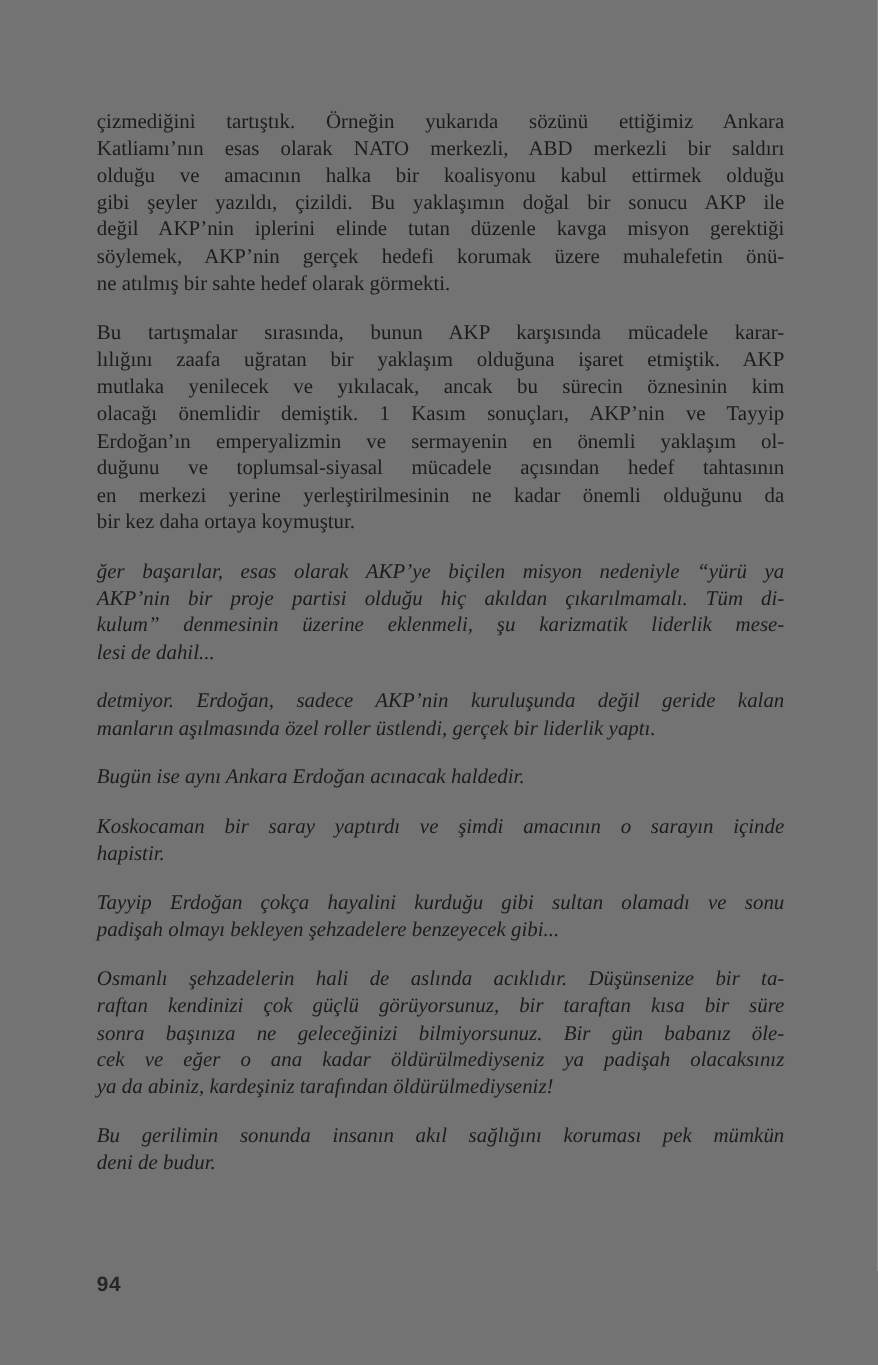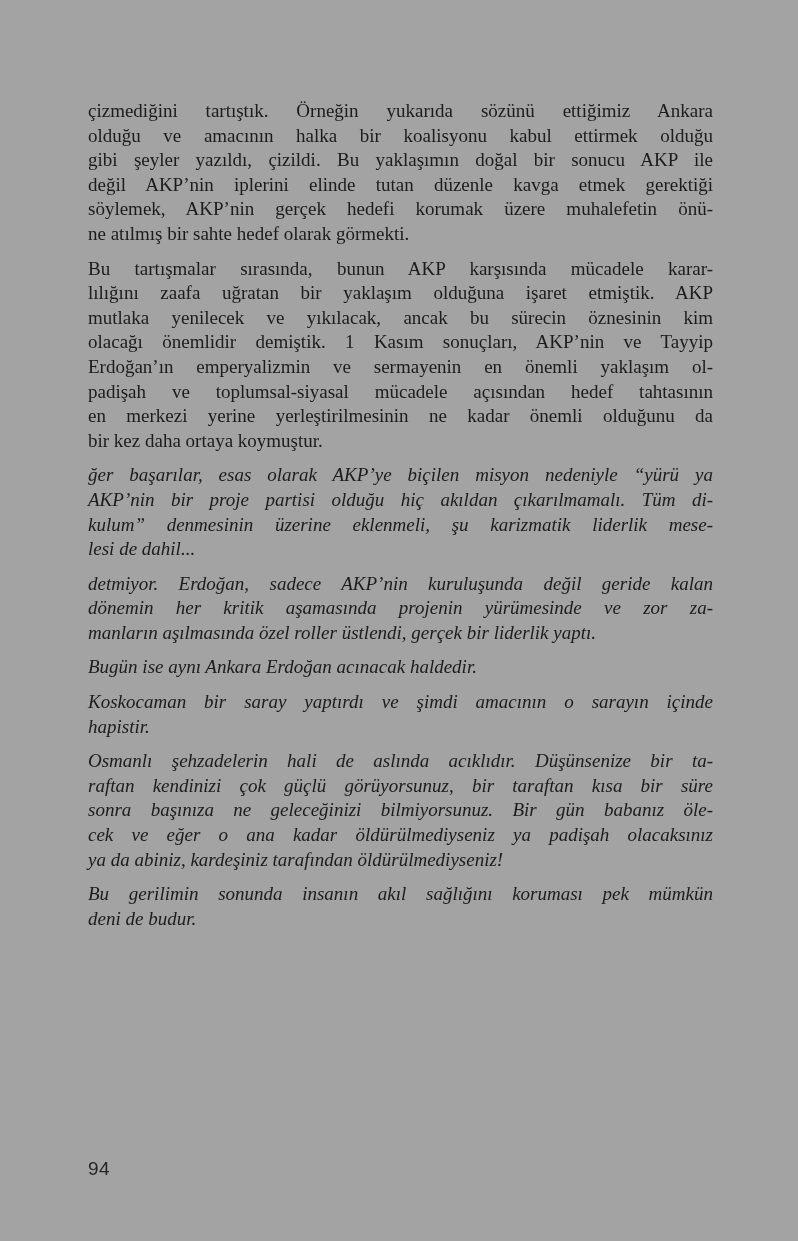--- a/index.html
+++ b/index.html
@@ -12,100 +12,104 @@
     height: 1241px;
     overflow: hidden;
     position: relative;
     font-family: "Liberation Serif", serif;
   }
   .page {
     position: absolute;
     left: 0; top: 0;
     width: 798px;
     height: 1241px;
-    background: #a3a3a3;
+    background: #737373;
   }
   .text-block {
     position: absolute;
     left: 88px;
     top: 99px;
     width: 625px;
     color: #1c1c1b;
     font-size: 19px;
     line-height: 24.6px;
   }
   .para {
     margin: 0;
     padding: 0;
   }
   .para + .para {
-    margin-top: 10px;
+    margin-top: 20px;
   }
   .para.italic {
     font-style: italic;
   }
   .line {
     text-align: justify;
     text-align-last: justify;
     white-space: normal;
   }
   .line.last {
     text-align-last: left;
   }
   .page-number {
     position: absolute;
     left: 88px;
     top: 1158px;
     font-family: "Liberation Sans", sans-serif;
-    font-weight: normal;
+    font-weight: bold;
     font-size: 19px;
     color: #262626;
     letter-spacing: 0.5px;
   }
 </style>
 </head>
 <body>
 
 <div class="page">
   <div class="text-block">
       <div class="para regular">
         <div class="line">çizmediğini tartıştık. Örneğin yukarıda sözünü ettiğimiz Ankara</div>
+        <div class="line">Katliamı’nın esas olarak NATO merkezli, ABD merkezli bir saldırı</div>
         <div class="line">olduğu ve amacının halka bir koalisyonu kabul ettirmek olduğu</div>
         <div class="line">gibi şeyler yazıldı, çizildi. Bu yaklaşımın doğal bir sonucu AKP ile</div>
-        <div class="line">değil AKP’nin iplerini elinde tutan düzenle kavga etmek gerektiği</div>
+        <div class="line">değil AKP’nin iplerini elinde tutan düzenle kavga misyon gerektiği</div>
         <div class="line">söylemek, AKP’nin gerçek hedefi korumak üzere muhalefetin önü-</div>
         <div class="line last">ne atılmış bir sahte hedef olarak görmekti.</div>
       </div>
       <div class="para regular">
         <div class="line">Bu tartışmalar sırasında, bunun AKP karşısında mücadele karar-</div>
         <div class="line">lılığını zaafa uğratan bir yaklaşım olduğuna işaret etmiştik. AKP</div>
         <div class="line">mutlaka yenilecek ve yıkılacak, ancak bu sürecin öznesinin kim</div>
         <div class="line">olacağı önemlidir demiştik. 1 Kasım sonuçları, AKP’nin ve Tayyip</div>
         <div class="line">Erdoğan’ın emperyalizmin ve sermayenin en önemli yaklaşım ol-</div>
-        <div class="line">padişah ve toplumsal-siyasal mücadele açısından hedef tahtasının</div>
+        <div class="line">duğunu ve toplumsal-siyasal mücadele açısından hedef tahtasının</div>
         <div class="line">en merkezi yerine yerleştirilmesinin ne kadar önemli olduğunu da</div>
         <div class="line last">bir kez daha ortaya koymuştur.</div>
       </div>
       <div class="para italic">
         <div class="line">ğer başarılar, esas olarak AKP’ye biçilen misyon nedeniyle “yürü ya</div>
         <div class="line">AKP’nin bir proje partisi olduğu hiç akıldan çıkarılmamalı. Tüm di-</div>
         <div class="line">kulum” denmesinin üzerine eklenmeli, şu karizmatik liderlik mese-</div>
         <div class="line last">lesi de dahil...</div>
       </div>
       <div class="para italic">
         <div class="line">detmiyor. Erdoğan, sadece AKP’nin kuruluşunda değil geride kalan</div>
-        <div class="line">dönemin her kritik aşamasında projenin yürümesinde ve zor za-</div>
         <div class="line last">manların aşılmasında özel roller üstlendi, gerçek bir liderlik yaptı.</div>
       </div>
       <div class="para italic">
         <div class="line last">Bugün ise aynı Ankara Erdoğan acınacak haldedir.</div>
       </div>
       <div class="para italic">
         <div class="line">Koskocaman bir saray yaptırdı ve şimdi amacının o sarayın içinde</div>
         <div class="line last">hapistir.</div>
+      </div>
+      <div class="para italic">
+        <div class="line">Tayyip Erdoğan çokça hayalini kurduğu gibi sultan olamadı ve sonu</div>
+        <div class="line last">padişah olmayı bekleyen şehzadelere benzeyecek gibi...</div>
       </div>
       <div class="para italic">
         <div class="line">Osmanlı şehzadelerin hali de aslında acıklıdır. Düşünsenize bir ta-</div>
         <div class="line">raftan kendinizi çok güçlü görüyorsunuz, bir taraftan kısa bir süre</div>
         <div class="line">sonra başınıza ne geleceğinizi bilmiyorsunuz. Bir gün babanız öle-</div>
         <div class="line">cek ve eğer o ana kadar öldürülmediyseniz ya padişah olacaksınız</div>
         <div class="line last">ya da abiniz, kardeşiniz tarafından öldürülmediyseniz!</div>
       </div>
       <div class="para italic">
         <div class="line">Bu gerilimin sonunda insanın akıl sağlığını koruması pek mümkün</div>

